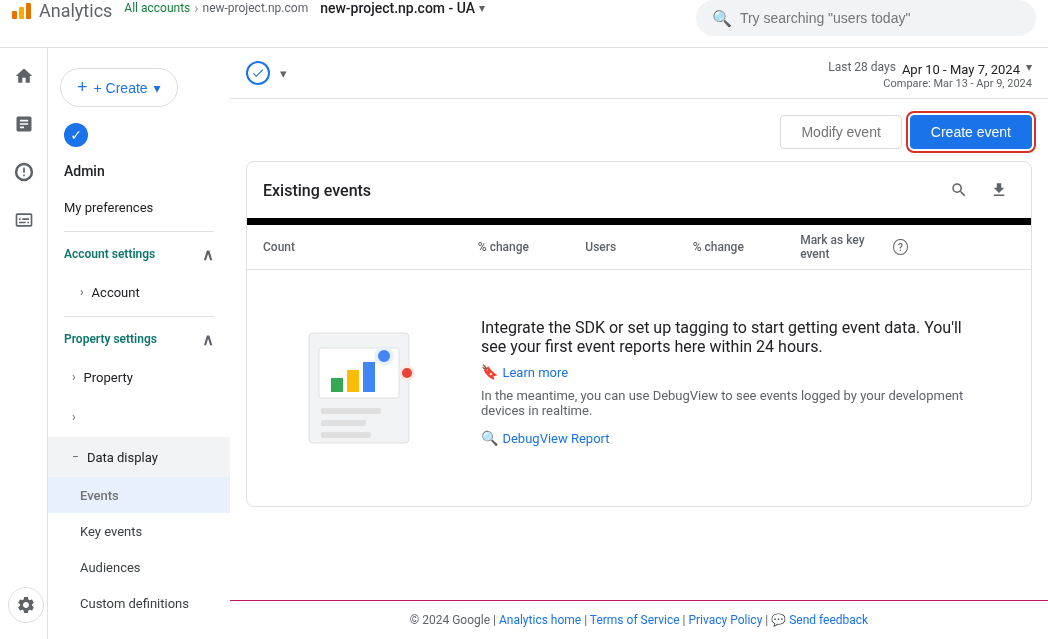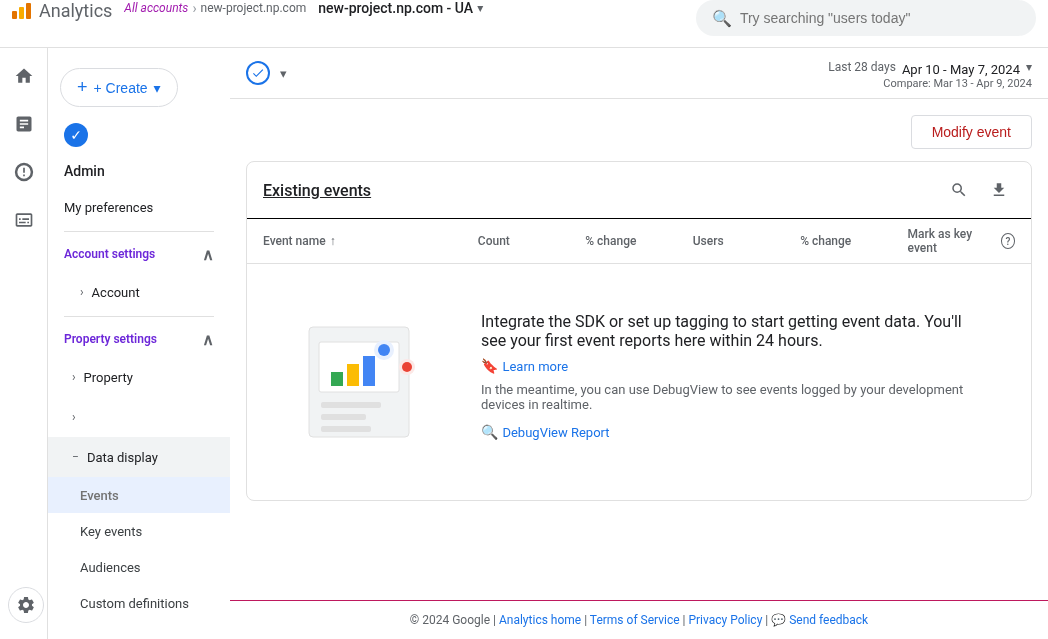--- a/index.html
+++ b/index.html
@@ -12,55 +12,55 @@
       position: fixed; top: 0; left: 0; right: 0; background: #fff; z-index: 100;
     }
     .logo-area { display: flex; align-items: center; gap: 8px; }
     .logo-bars { display: flex; gap: 2px; align-items: flex-end; }
     .logo-bar { width: 5px; background: #f9ab00; border-radius: 1px; }
     .logo-bar:nth-child(1) { height: 8px; background: #e37400; }
     .logo-bar:nth-child(2) { height: 12px; background: #f9ab00; }
     .logo-bar:nth-child(3) { height: 16px; background: #e37400; }
     .app-name { font-size: 18px; color: #5f6368; font-weight: 400; }
     .account-breadcrumb { font-size: 12px; color: #5f6368; display: flex; align-items: center; gap: 4px; }
-    .account-breadcrumb a { color: #a21caf; text-decoration: none; font-style: italic; }
+    .account-breadcrumb a { color: #15803d; text-decoration: none; }
     .chevron-right { color: #9aa0a6; font-size: 14px; }
     .property-selector { display: flex; align-items: center; gap: 4px; font-size: 14px; font-weight: 500; cursor: pointer; }
     .property-selector .arrow { font-size: 12px; color: #5f6368; }
     .search-bar { margin-left: auto; display: flex; align-items: center; background: #f1f3f4; border-radius: 24px; padding: 0 16px; height: 36px; gap: 8px; width: 340px; }
     .search-bar input { border: none; background: transparent; outline: none; font-size: 14px; color: #202124; width: 100%; }
     .search-icon-top { color: #5f6368; font-size: 16px; }
 
     
     .main-layout { display: flex; margin-top: 48px; height: calc(639px - 48px); }
     .sidebar-nav { padding: 8px 0; flex: 1; }
     .sidebar-item { display: flex; align-items: center; height: 40px; padding: 0 16px; cursor: pointer; color: #202124; gap: 8px; position: relative; }
     .sidebar-item .item-label { font-size: 13px; }
     .sidebar-section-title { display: flex; align-items: center; justify-content: space-between; padding: 0 16px; height: 36px; cursor: pointer; }
-    .sidebar-section-title span { font-size: 12px; font-weight: 600; color: #6d28d9; }
+    .sidebar-section-title span { font-size: 12px; font-weight: 600; color: #0f766e; }
     .sidebar-section-title .chevron { font-size: 16px; color: #5f6368; }
     .sidebar-sub-item { padding-left: 32px; height: 36px; display: flex; align-items: center; cursor: pointer; font-size: 13px; color: #3c4043; }
     .sidebar-sub-item.active { background: #e8f0fe; color: #737373; font-weight: 500; }
     .icon-nav-item { width: 48px; height: 48px; display: flex; align-items: center; justify-content: center; cursor: pointer; border-radius: 50%; }
 
     
     .content { flex: 1; display: flex; flex-direction: column; overflow: hidden; }
     .content-header { display: flex; align-items: center; justify-content: space-between; padding: 8px 16px; border-bottom: 1px solid #e0e0e0; }
     .breadcrumb-nav { display: flex; align-items: center; gap: 8px; }
     .date-range { font-size: 12px; color: #5f6368; text-align: right; cursor: pointer; display: flex; align-items: center; gap: 4px; }
     .date-range .main-date { font-size: 13px; color: #202124; margin-top: 6px; }
 
     .events-panel { flex: 1; padding: 16px; overflow-y: auto; }
     .events-actions { display: flex; justify-content: flex-end; gap: 8px; margin-bottom: 12px; }
     .btn { padding: 8px 20px; border-radius: 4px; font-size: 14px; cursor: pointer; border: 1px solid; font-weight: 500; }
-    .btn-outlined { background: #fff; border-color: #dadce0; color: #b91c1c; }
+    .btn-outlined { background: #fff; border-color: #dadce0; color: #737373; }
     .btn-primary { background: #1a73e8; border-color: #1a73e8; color: #fff; outline: 2px solid #d93025; outline-offset: 2px; }
 
     .events-table { border: 1px solid #e0e0e0; border-radius: 8px; overflow: hidden; }
-    .events-table-header { display: flex; align-items: center; justify-content: space-between; padding: 12px 16px; border-bottom: 1px solid #000000; text-decoration: underline; }
+    .events-table-header { display: flex; align-items: center; justify-content: space-between; padding: 12px 16px; border-bottom: 7px solid #000000; }
     .events-table-header .title { font-size: 16px; font-weight: 500; }
     .table-actions { display: flex; gap: 8px; }
     .icon-btn { width: 32px; height: 32px; display: flex; align-items: center; justify-content: center; cursor: pointer; border-radius: 50%; color: #5f6368; border: none; background: none; }
 
     .table-cols { display: grid; grid-template-columns: 2fr 1fr 1fr 1fr 1fr 1fr; padding: 8px 16px; border-bottom: 1px solid #e0e0e0; font-size: 12px; color: #5f6368; font-weight: 500; }
     .table-col { display: flex; align-items: center; gap: 4px; }
     .sort-icon { font-size: 12px; }
 
     .empty-state { display: flex; flex-direction: column; align-items: center; justify-content: center; padding: 48px 16px; gap: 16px; }
     .empty-state-content { display: flex; gap: 32px; align-items: flex-start; max-width: 700px; }
@@ -260,20 +260,21 @@
             <span>Mar 13 - Apr 9, 2024</span>
           </div>
         </div>
       </div>
     </div>
 
     <div class="events-panel">
 
       <div class="events-actions">
         <button class="btn btn-outlined">Modify event</button>
+        <button class="btn btn-primary">Create event</button>
       </div>
 
       <div class="events-table">
         <div class="events-table-header">
           <span class="title">Existing events</span>
           <div class="table-actions">
             <button class="icon-btn">
               <svg width="18" height="18" viewBox="0 0 24 24" fill="#5f6368">
                   <path d="M15.5 14h-.79l-.28-.27A6.471 6.471 0 0 0 16 9.5 6.5 6.5 0 1 0 9.5 16c1.61 0 3.09-.59 4.23-1.57l.27.28v.79l5 4.99L20.49 19l-4.99-5zm-6 0C7.01 14 5 11.99 5 9.5S7.01 5 9.5 5 14 7.01 14 9.5 11.99 14 9.5 14z"></path>
                 </svg>
@@ -281,24 +282,20 @@
             <button class="icon-btn">
               <svg width="18" height="18" viewBox="0 0 24 24" fill="#5f6368">
                   <path d="M19 9h-4V3H9v6H5l7 7 7-7zM5 18v2h14v-2H5z"></path>
                 </svg>
             </button>
           </div>
         </div>
 
         <div class="table-cols">
           <div class="table-col">
-            <span>Event name</span>
-            <span class="sort-icon">↑</span>
-          </div>
-          <div class="table-col">
             <span>Count</span>
           </div>
           <div class="table-col">
             <span>% change</span>
           </div>
           <div class="table-col">
             <span>Users</span>
           </div>
           <div class="table-col">
             <span>% change</span>

